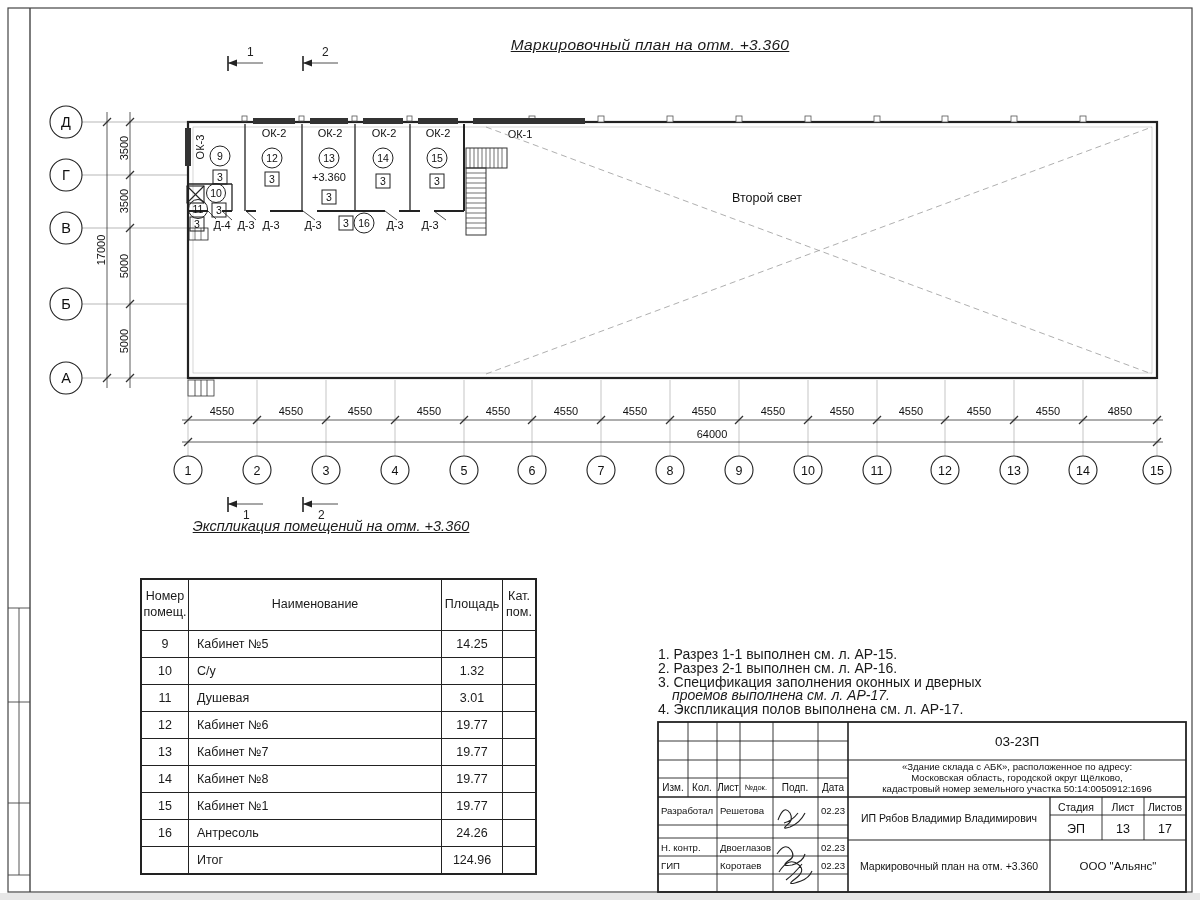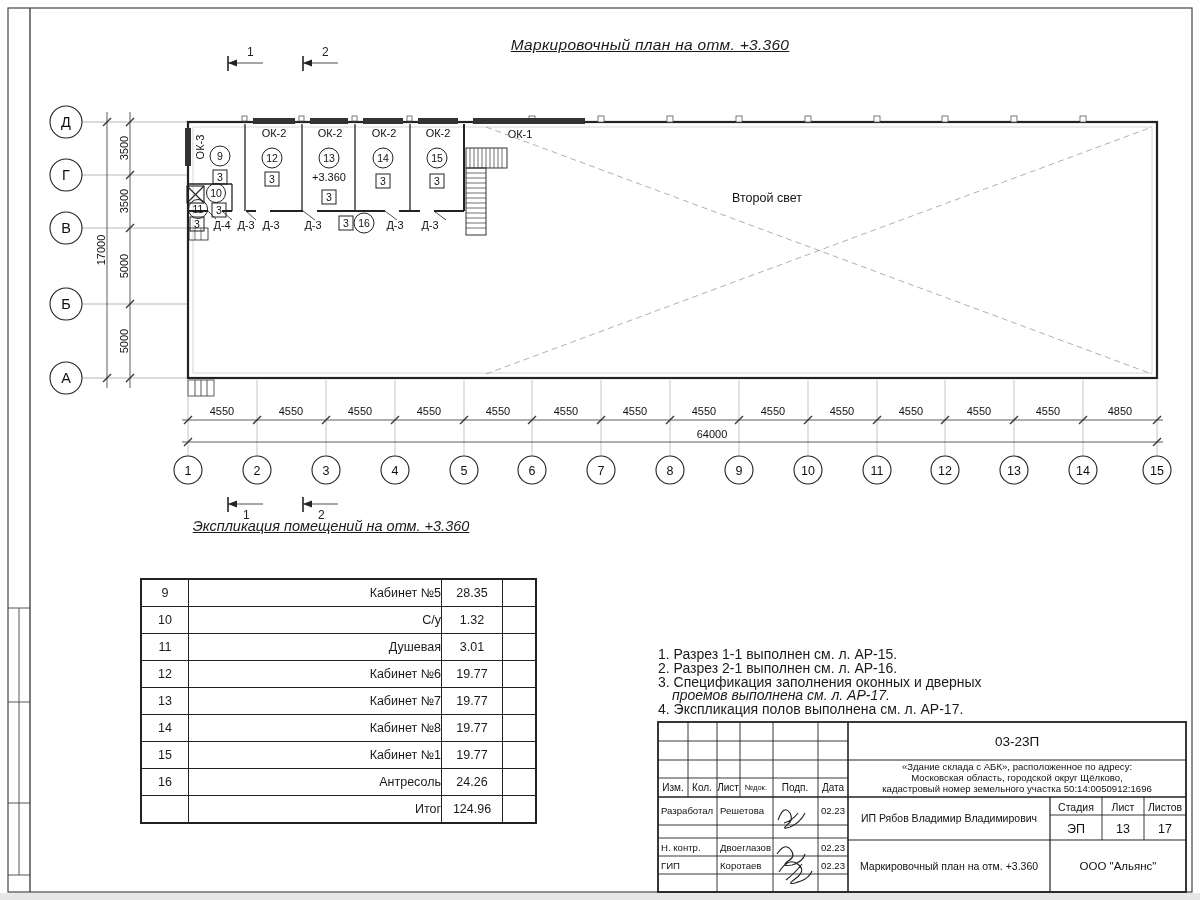--- a/index.html
+++ b/index.html
@@ -11,21 +11,21 @@
               font-style:italic;text-decoration:underline;letter-spacing:.3px;}
   .expl-title{left:140px;top:518px;width:382px;text-align:center;font-size:14.5px;
               font-style:italic;text-decoration:underline;}
   table.expl{position:absolute;left:140px;top:578px;z-index:1;border-collapse:collapse;
              border:2px solid #222;font-size:12.5px;table-layout:fixed;}
   table.expl td,table.expl th{border:1px solid #222;font-weight:normal;padding:0;
              overflow:hidden;white-space:nowrap;}
   table.expl th{height:50px;font-size:12.5px;line-height:1.25;}
   table.expl td{height:26px;}
   .c-num{width:46px;text-align:center;}
-  .c-name{width:244px;text-align:right;padding-left:8px!important;}
+  .c-name{width:244px;text-align:left;padding-left:8px!important;}
   .c-area{width:60px;text-align:center;}
   .c-cat{width:32px;text-align:center;}
   .notes{left:658px;top:648px;font-size:14px;line-height:13.8px;}
   .notes .indent{padding-left:14px;font-style:italic;}
   .bottom-shade{left:0;top:893px;width:1200px;height:7px;background:#e7e7e7;}
 </style>
 </head>
 <body>
 
 <div class="sheet">
@@ -425,24 +425,36 @@
     <text x="1118" y="870" font-size="11.5" text-anchor="middle" fill="#111">ООО "Альянс"</text>
   </g>
 </svg>
 
 <div class="overlay main-title">Маркировочный план на отм. +3.360</div>
 
 <div class="overlay expl-title">Экспликация помещений на отм. +3.360</div>
 
 <table class="expl">
   <tbody>
+        <tr>
+    <th class="c-num">
+      <span>Номер</span><br>
+      <span>помещ.</span>
+    </th>
+    <th class="c-name" style="text-align:center;padding-left:0!important;">Наименование</th>
+    <th class="c-area">Площадь</th>
+    <th class="c-cat">
+      <span>Кат.</span><br>
+      <span>пом.</span>
+    </th>
+  </tr>
   <tr>
     <td class="c-num">9</td>
     <td class="c-name">Кабинет №5</td>
-    <td class="c-area">28.35</td>
+    <td class="c-area">14.25</td>
     <td class="c-cat"></td>
   </tr>
   <tr>
     <td class="c-num">10</td>
     <td class="c-name">С/у</td>
     <td class="c-area">1.32</td>
     <td class="c-cat"></td>
   </tr>
   <tr>
     <td class="c-num">11</td>

